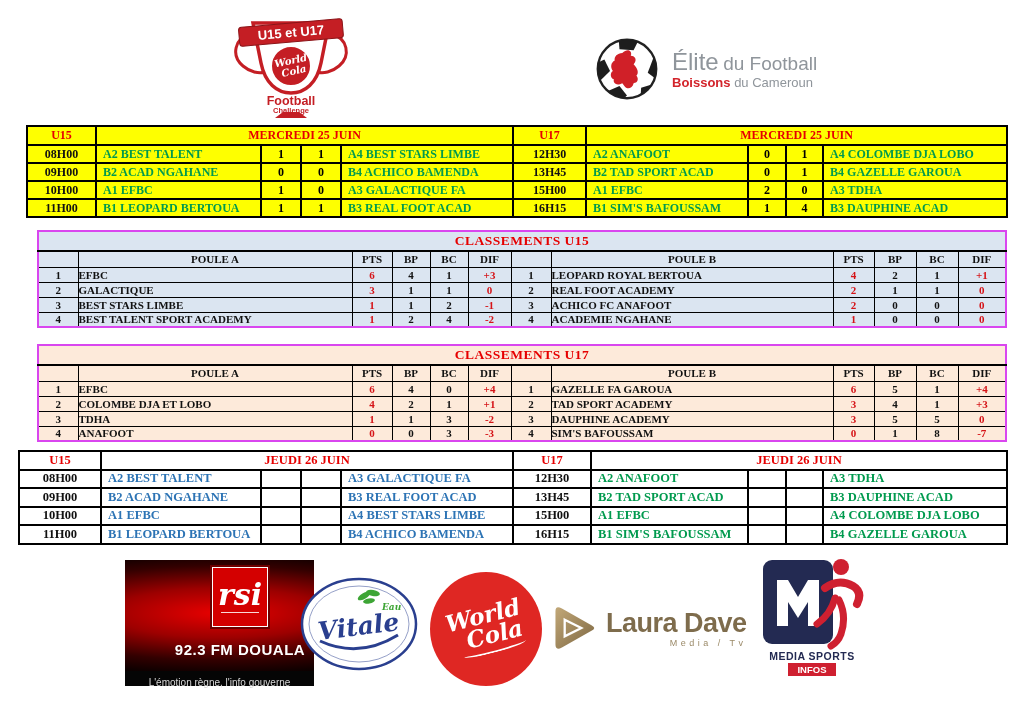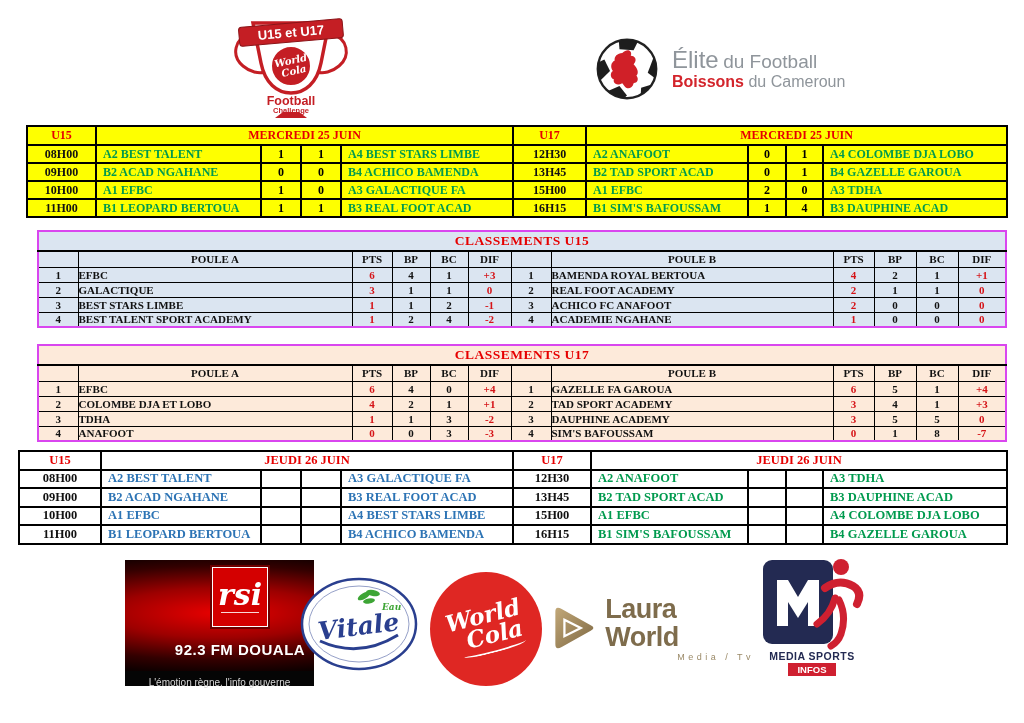--- a/index.html
+++ b/index.html
@@ -39,21 +39,21 @@
   .classement .redv{color:#d51317;text-align:center;}
   #classement-u15{left:37px;top:230px;width:968px;background:#dbe5f1;}
   #classement-u17{left:37px;top:344px;width:968px;background:#fdeada;}
 
   
   .trophy{position:absolute;left:226px;top:10px;width:130px;height:108px;}
   .elite{position:absolute;left:594px;top:32px;width:290px;height:74px;display:flex;align-items:center;gap:12px;}
   .elite-text{font-family:"Liberation Sans",sans-serif;color:#8f959b;line-height:1.05;}
   .elite-big{font-size:24px;}
   .elite-rest{font-size:19px;}
-  .elite-l2{font-size:16px;margin-top:2px;}
+  .elite-l2{font-size:13px;margin-top:2px;}
   .elite-red{color:#d3242b;font-weight:bold;}
 
   
   .sponsor{position:absolute;}
   
   .rsi{left:125px;top:560px;width:148px;height:126px;
        background:radial-gradient(ellipse 150% 52% at 50% 42%,#e90000 0%,#9d0000 38%,#330000 72%,#000 100%);
        display:flex;flex-direction:column;align-items:center;font-family:"Liberation Sans",sans-serif;padding-left:41px;}
   .rsi-box{margin-top:7px;width:54px;height:58px;background:#d40000;border:1px solid #fff;
        box-shadow:0 0 0 2px #6d0000;display:flex;flex-direction:column;align-items:center;justify-content:center;}
@@ -241,21 +241,21 @@
       <td class="c">DIF</td>
     </tr>
     <tr>
       <td class="c">1</td>
       <td class="team">EFBC</td>
       <td class="redv">6</td>
       <td class="c">4</td>
       <td class="c">1</td>
       <td class="redv">+3</td>
       <td class="c">1</td>
-      <td class="team">BAMENDA ROYAL BERTOUA</td>
+      <td class="team">LEOPARD ROYAL BERTOUA</td>
       <td class="redv">4</td>
       <td class="c">2</td>
       <td class="c">1</td>
       <td class="redv">+1</td>
     </tr>
     <tr>
       <td class="c">2</td>
       <td class="team">GALACTIQUE</td>
       <td class="redv">3</td>
       <td class="c">1</td>
@@ -497,21 +497,21 @@
       <defs>
           <linearGradient id="ldg" x1="0" y1="0" x2="1" y2="1">
         <stop offset="0" stop-color="#c2a878"></stop>
             <stop offset="1" stop-color="#7d6742"></stop>
           </linearGradient>
         </defs>
       <path d="M7 9 Q7 2 14 6 L46 24 Q52 27 46 30 L14 48 Q7 52 7 45 Z" fill="url(#ldg)"></path>
       <path d="M17 18 L35 27 L17 36 Z" fill="none" stroke="#fff" stroke-width="2.5"></path>
     </svg>
     <div class="laura-col">
-      <span class="laura-name">Laura World</span>
+      <span class="laura-name">Laura Dave</span>
       <span class="laura-sub">Media / Tv</span>
     </div>
   </div>
 
   <div class="sponsor msi">
     <div class="msi-badge">
       <div class="msi-square">
         <svg width="70" height="84" viewBox="0 0 70 84">
           <path d="M14 66 V20 h11 l10 17 10 -17 h11 v46 h-11 V42 l-10 16 -10 -16 v24 z" fill="#fff"></path>
         </svg>

